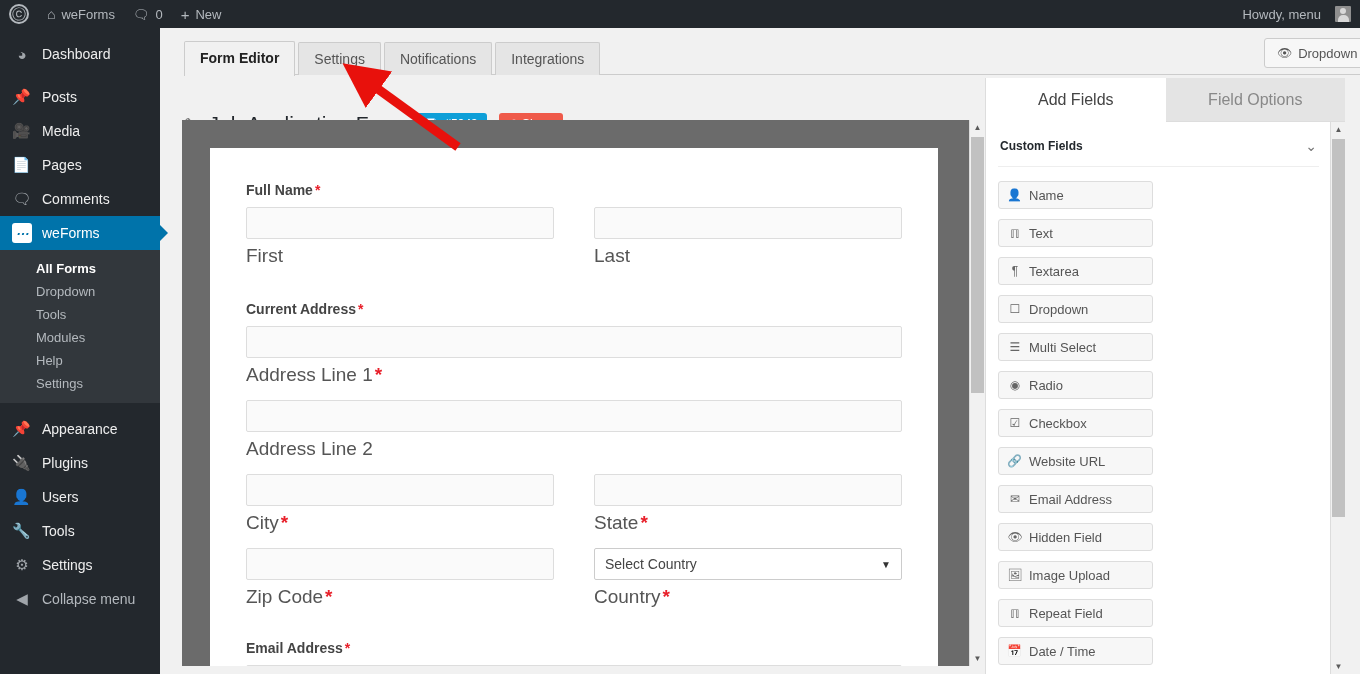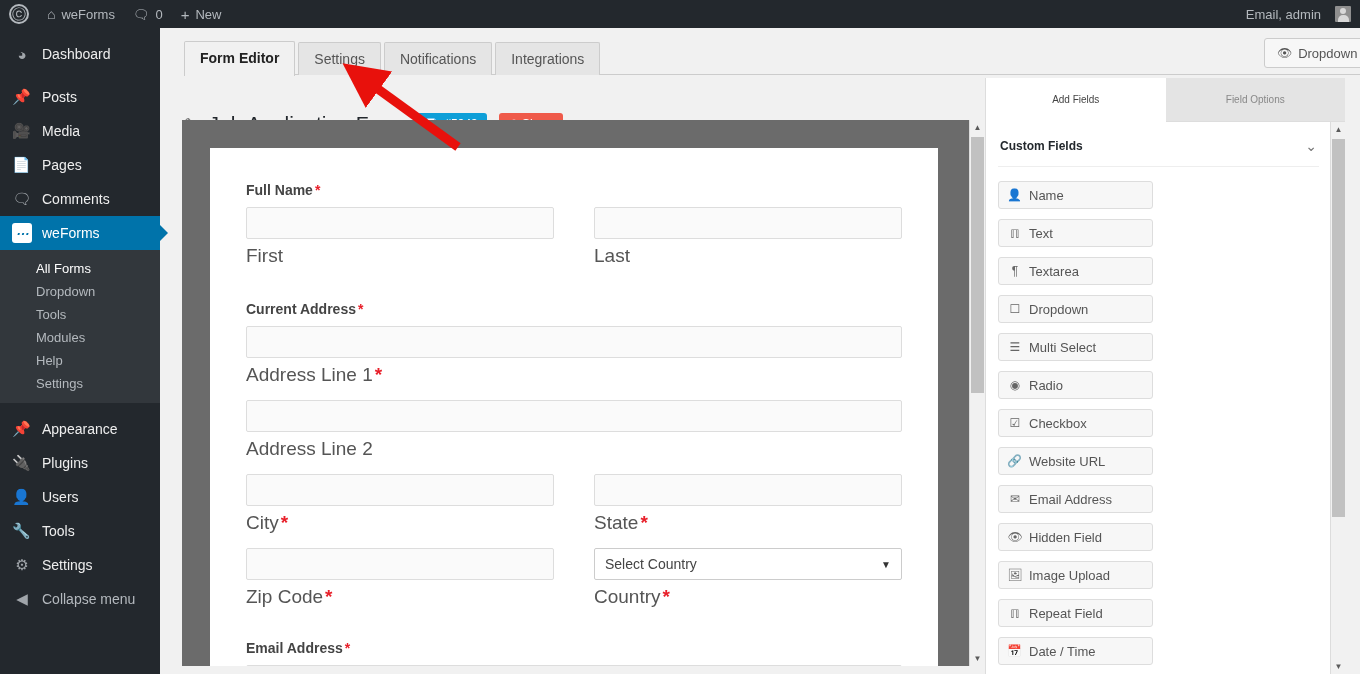--- a/index.html
+++ b/index.html
@@ -81,21 +81,21 @@
     margin-top: -8px;
     border-style: solid; border-width: 8px 0 8px 8px;
     border-color: transparent transparent transparent #0073aa;
   }
   .menu-sep { height: 9px; }
   .submenu { background: #32373c; padding: 7px 0 8px 0; }
   .submenu-item {
     padding: 4px 0 4px 36px;
     font-size: 13px; color: #b4b9be; cursor: pointer;
   }
-  .submenu-item.current { color: #fff; font-weight: normal; }
+  .submenu-item.current { color: #fff; font-weight: bold; }
   .weforms-badge {
     width: 20px; height: 20px; background: #fff; border-radius: 3px;
     display: inline-flex; align-items: center; justify-content: center;
     color: #0073aa; font-size: 13px; font-weight: bold;
     font-style: italic;
   }
 
   
   #content {
     position: absolute; top: 28px; left: 160px;
@@ -219,21 +219,21 @@
   
   #rightpanel {
     position: absolute; top: 78px; left: 985px;
     width: 360px; height: 596px;
     background: #fff;
     border-left: 1px solid #ddd;
   }
   .rp-tabs { display: flex; height: 44px; }
   .rp-tab {
     flex: 1; display: flex; align-items: center; justify-content: center;
-    font-size: 10px; cursor: pointer;
+    font-size: 16px; cursor: pointer;
   }
   .rp-tab.active { background: #fff; color: #444; border-bottom: 1px solid #fff; }
   .rp-tab.inactive { background: #e4e4e4; color: #888; border-bottom: 1px solid #ddd; }
   .rp-body {
     position: absolute; top: 44px; left: 0;
     width: 345px; height: 552px;
     padding: 0 12px;
     overflow: hidden;
   }
   .section-head {
@@ -281,21 +281,21 @@
   <div class="ab-item">
     <span style="font-size:13px;">🗨</span>
     <span>0</span>
   </div>
   <div class="ab-item">
     <span style="font-size:15px;">+</span>
     <span>New</span>
   </div>
   <div class="ab-right">
     <div class="ab-item">
-      <span>Email, admin</span>
+      <span>Howdy, menu</span>
       <span class="ab-avatar"></span>
     </div>
   </div>
 </div>
 
 <div id="sidebar">
 
   <div class="menu-sep"></div>
 
   <div class="menu-item">

